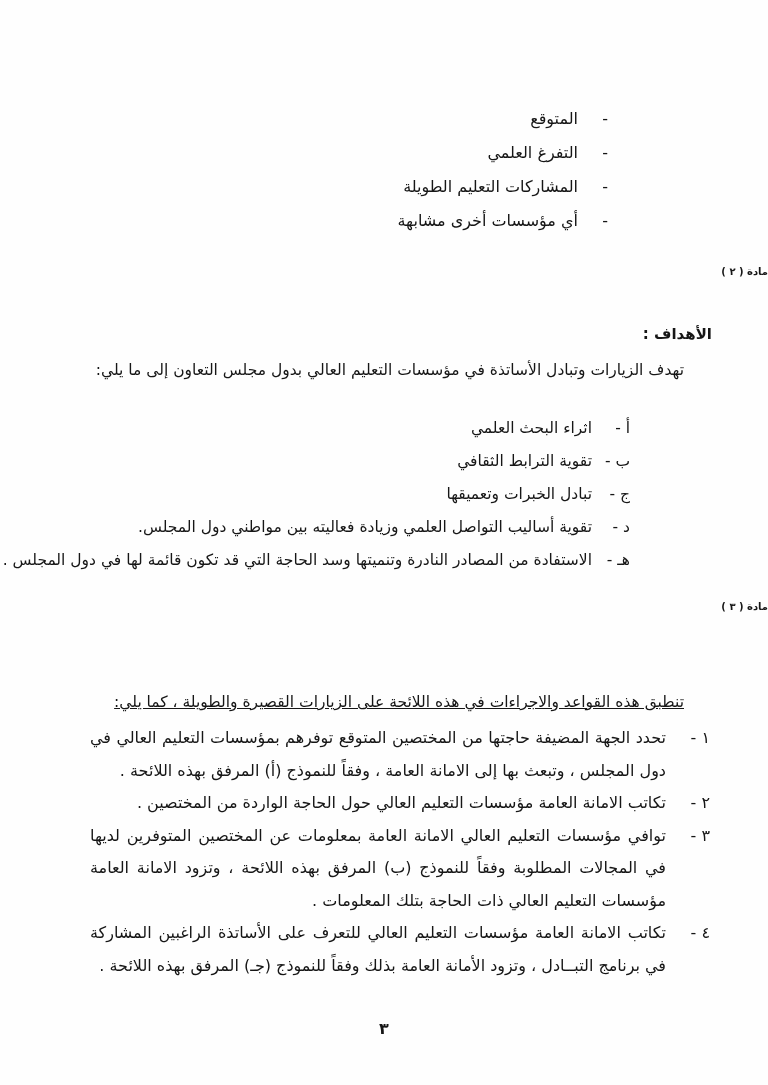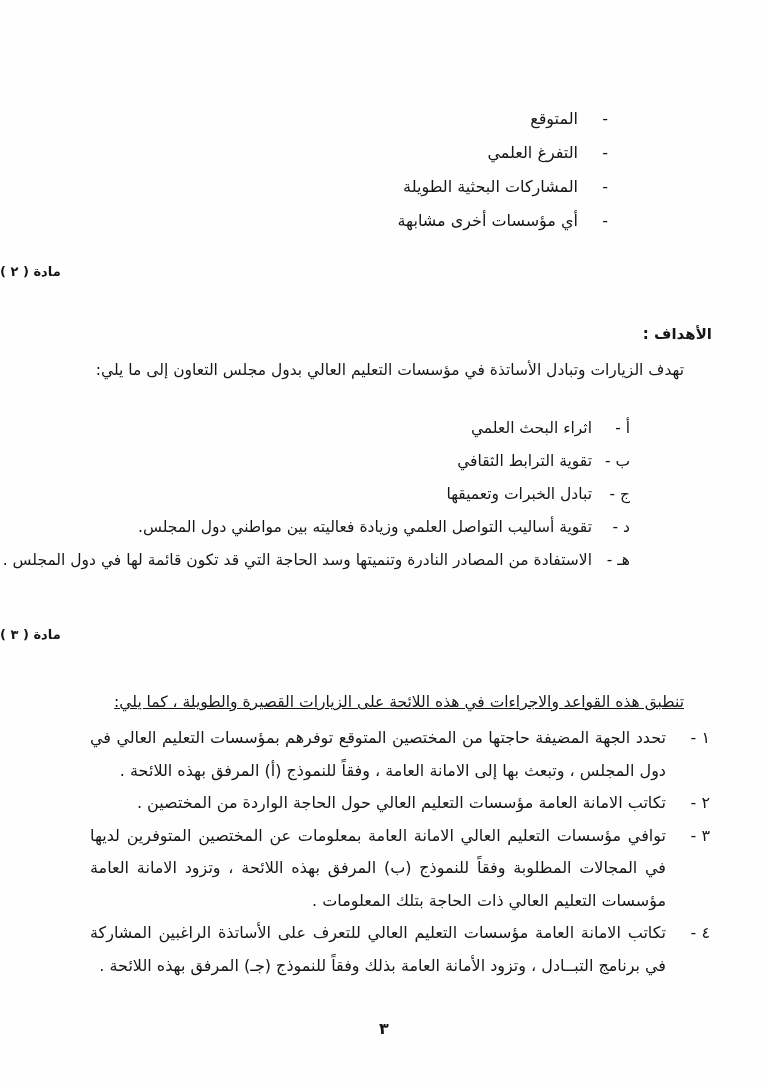--- a/index.html
+++ b/index.html
@@ -32,27 +32,27 @@
     line-height: 34px;
     font-size: 16px;
     white-space: nowrap;
   }
   .dash-item .marker { text-align: right; }
   
   .article-heading {
     position: absolute;
     left: 0;
     right: 0;
-    text-align: left;
-    font-size: 13px;
+    text-align: right;
+    font-size: 10px;
     font-weight: 700;
     line-height: 20px;
   }
   .article-heading.a2 { top: 262px; }
-  .article-heading.a3 { top: 597px; margin-top: 28px; }
+  .article-heading.a3 { top: 597px; }
   
   .section-title {
     position: absolute;
     right: 56px;
     font-size: 15px;
     font-weight: 700;
     line-height: 24px;
   }
   .section-title.objectives { top: 322px; }
   .section-title.rules { top: 658px; }
@@ -124,21 +124,21 @@
     <div class="dash-item">
       <span class="marker">-</span>
       <span class="item-text">المتوقع</span>
     </div>
     <div class="dash-item">
       <span class="marker">-</span>
       <span class="item-text">التفرغ العلمي</span>
     </div>
     <div class="dash-item">
       <span class="marker">-</span>
-      <span class="item-text">المشاركات البحثية الطويلة</span>
+      <span class="item-text">المشاركات التعليم الطويلة</span>
     </div>
     <div class="dash-item">
       <span class="marker">-</span>
       <span class="item-text">أي مؤسسات أخرى مشابهة</span>
     </div>
   </div>
 
   <div class="article-heading a2">مادة ( ٢ )</div>
 
   <div class="section-title objectives">الأهداف :</div>

